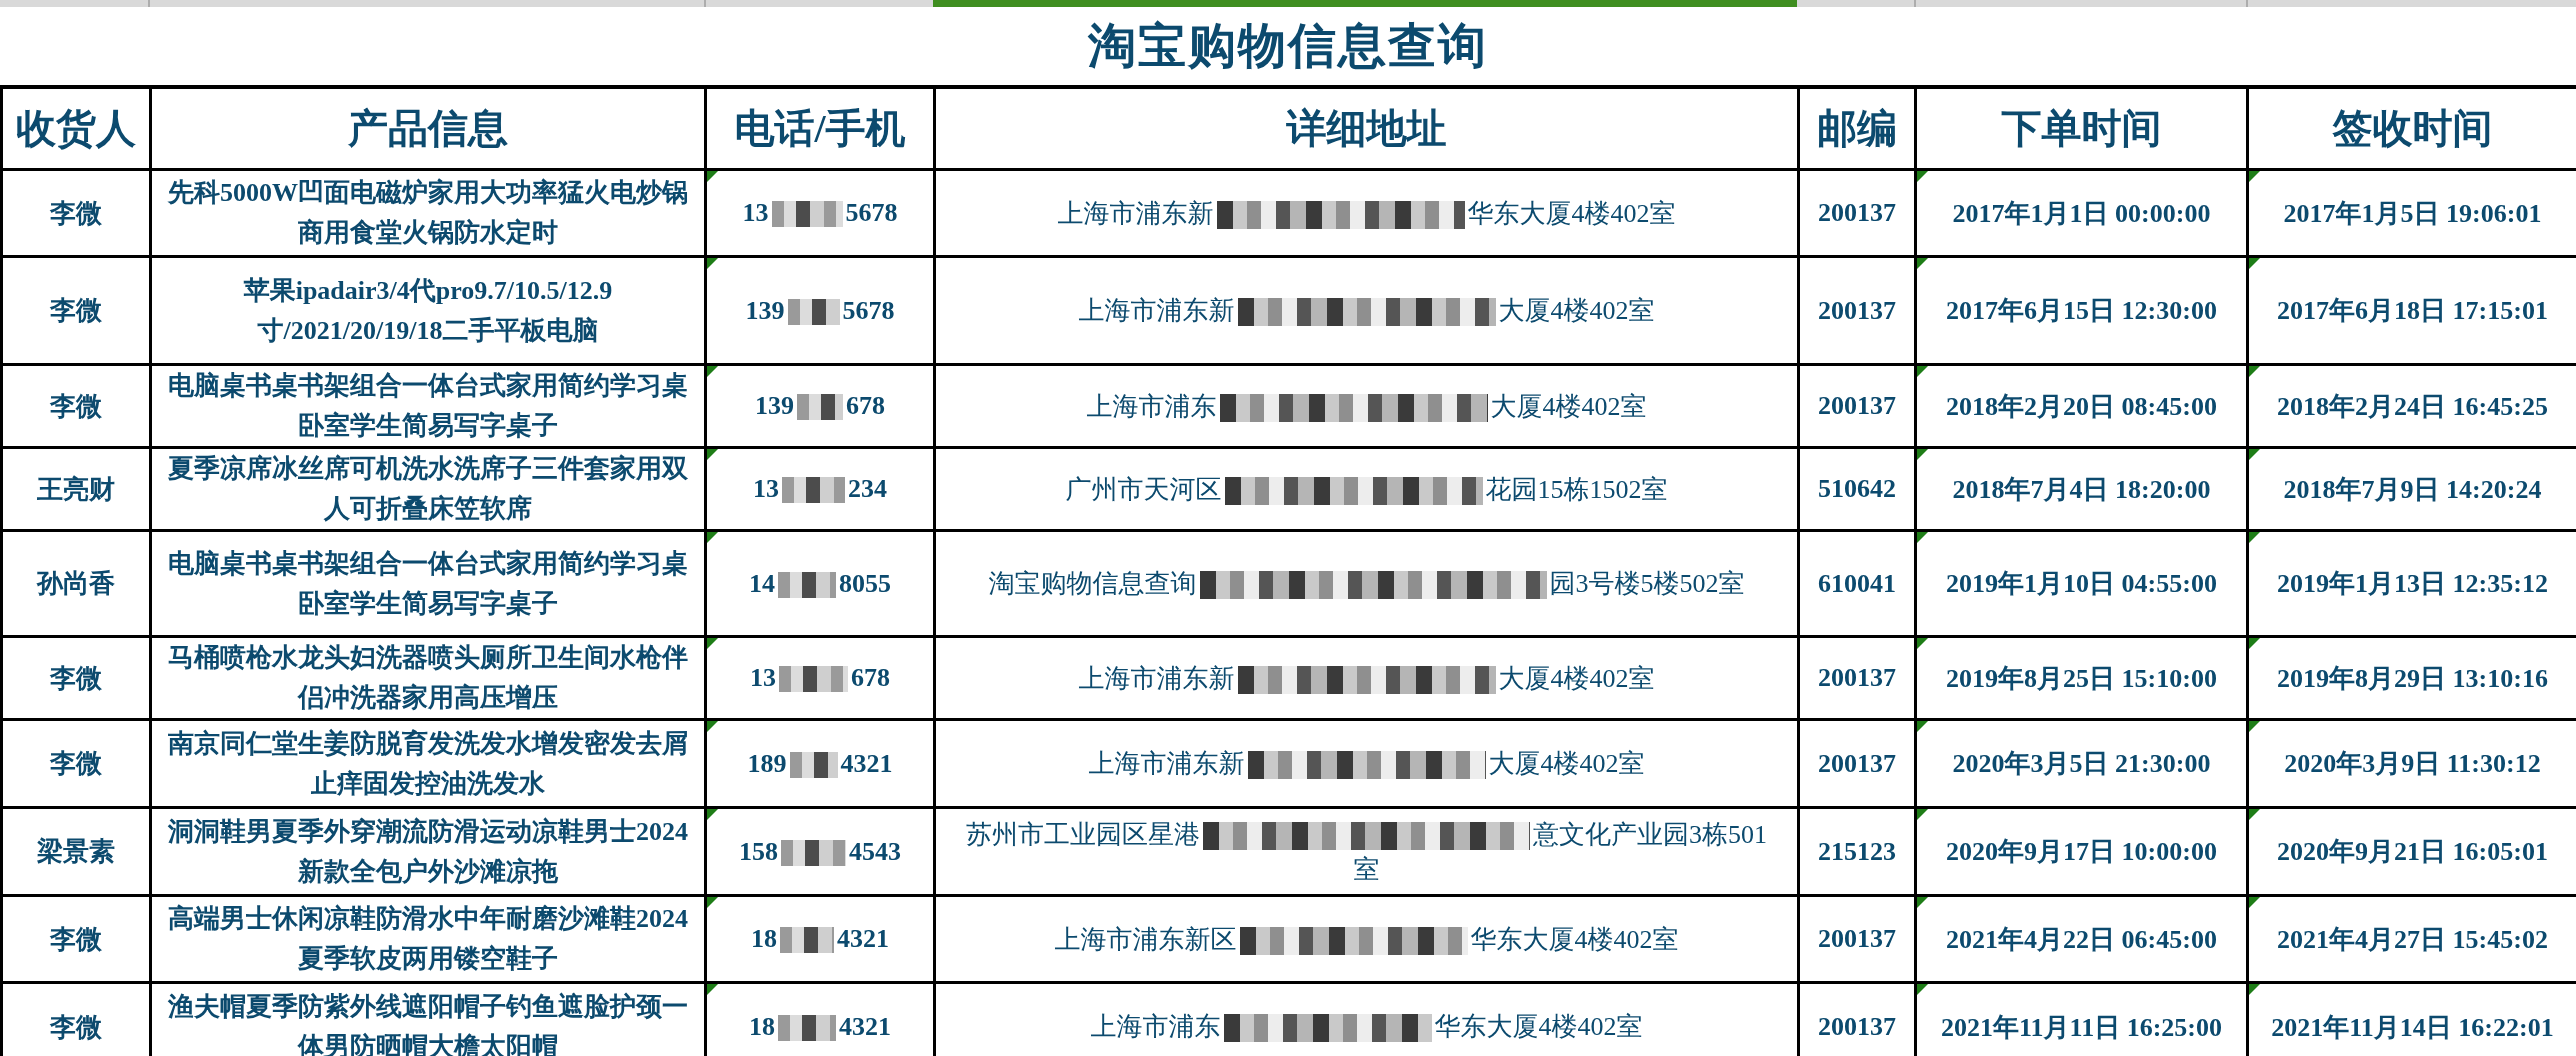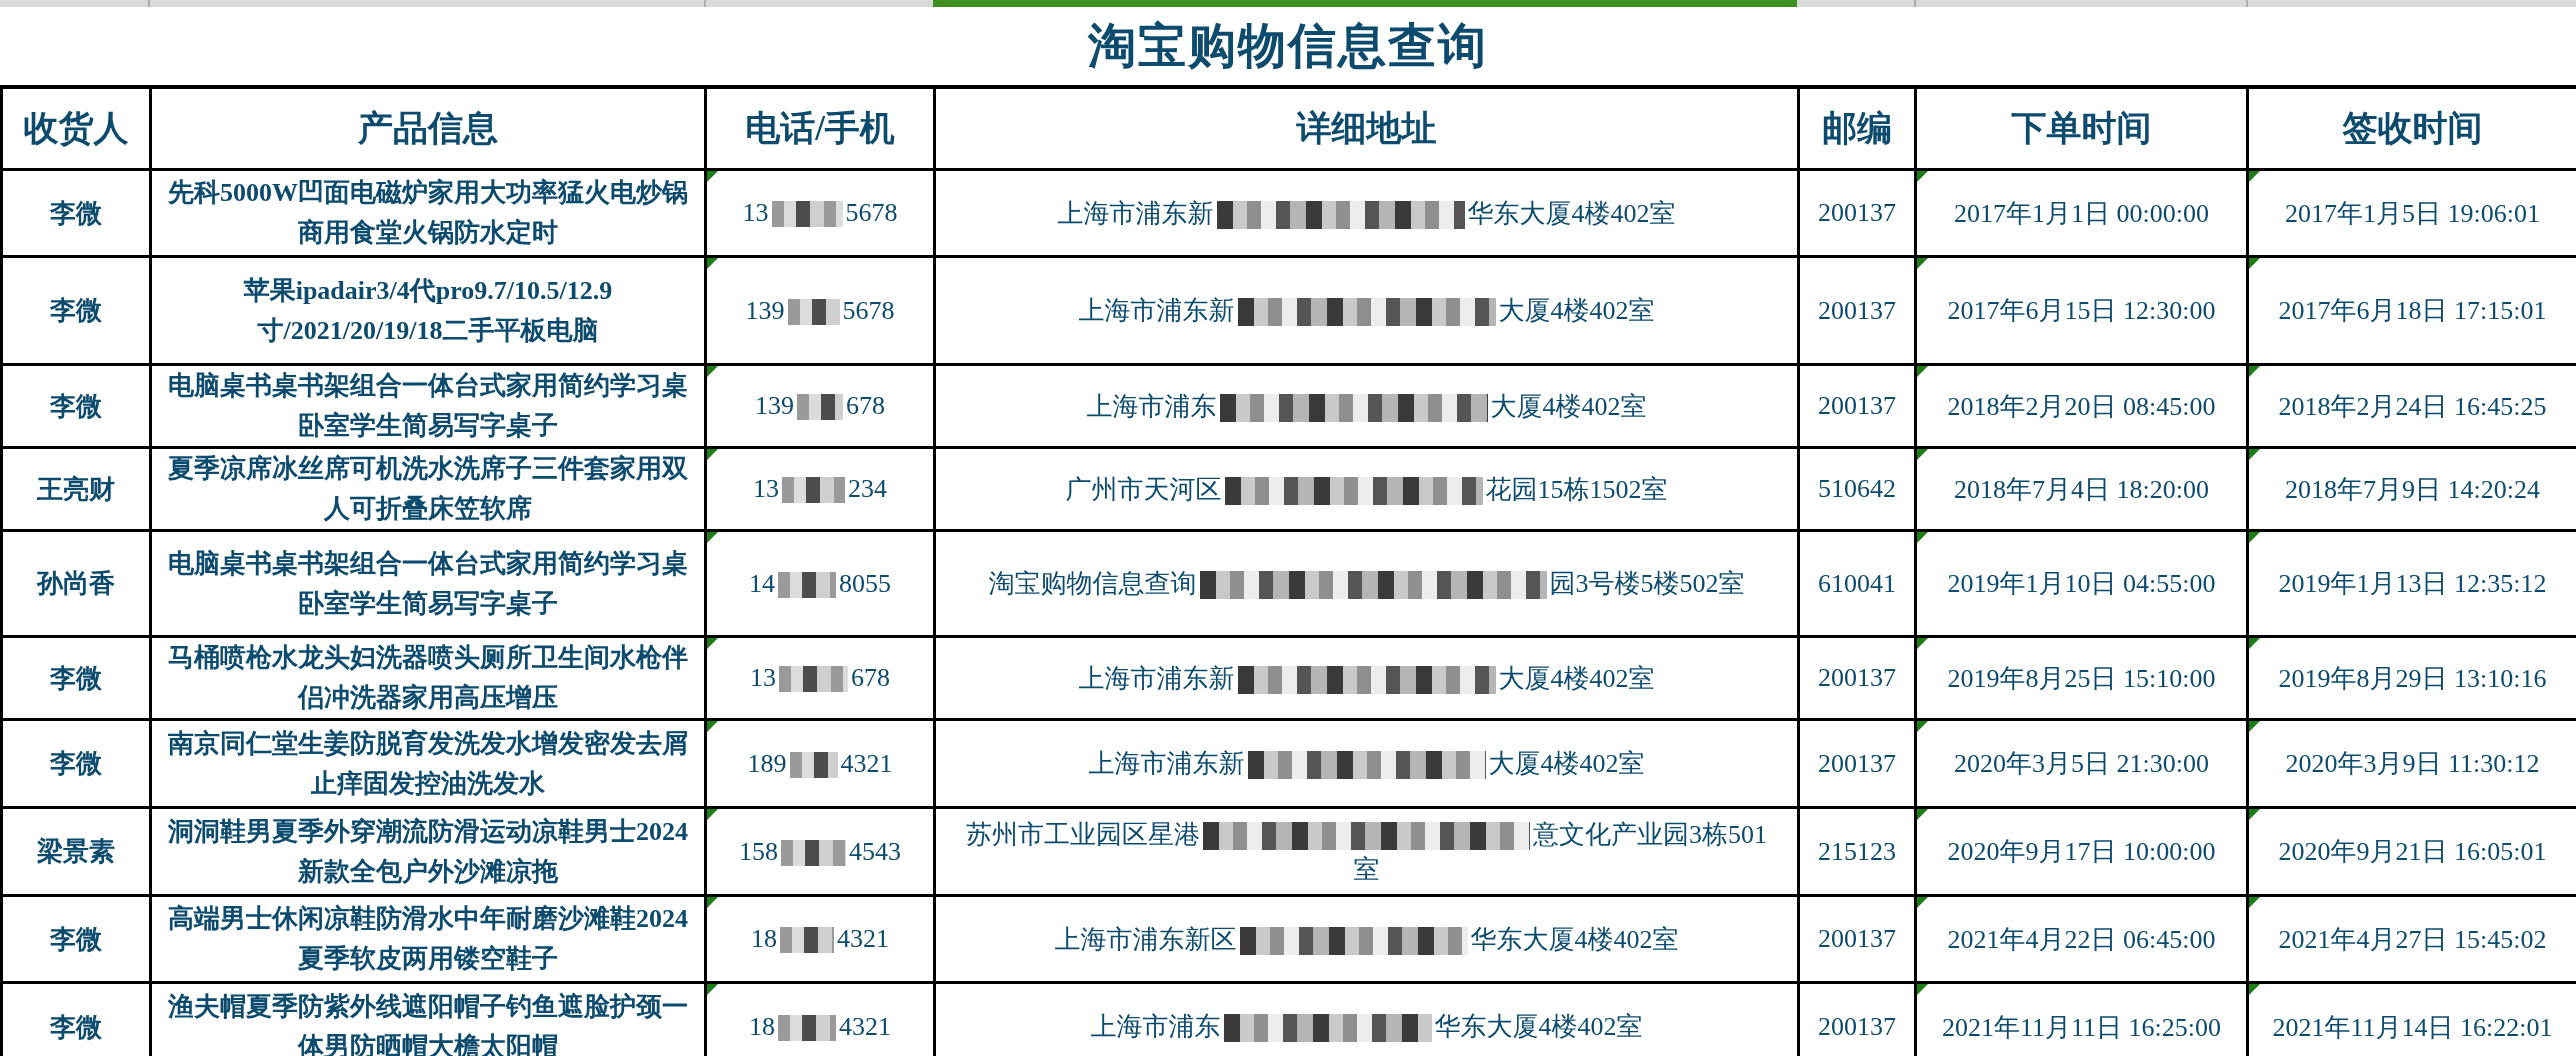--- a/index.html
+++ b/index.html
@@ -10,26 +10,26 @@
   
   #colstrip{position:absolute;left:0;top:0;width:2576px;height:7px;background:#d9d9d9;}
   #colstrip .tick{position:absolute;top:0;width:2px;height:7px;background:#adadad;}
   #colstrip .selcol{position:absolute;top:0;left:933px;width:864px;height:7px;background:#3f8e20;}
   
   #titlebar{position:absolute;left:0;top:7px;width:2576px;height:78px;display:flex;align-items:center;justify-content:center;}
   #titlebar .t{font-size:48px;font-weight:bold;letter-spacing:2px;}
   
   table{position:absolute;left:0;top:85px;width:2576px;border-collapse:collapse;table-layout:fixed;}
   th,td{border:3px solid #000;text-align:center;vertical-align:middle;overflow:hidden;position:relative;background:#fff;}
-  thead th{border-top:4px solid #000;font-size:35px;font-weight:bold;height:77px;}
+  thead th{border-top:4px solid #000;font-size:40px;font-weight:bold;height:77px;}
   td{font-size:26px;}
   td.c-name,td.c-prod{font-weight:bold;}
   td.c-prod{padding:0 10px;line-height:40px;}
   td.c-addr{padding:0 20px;}
-  td.c-phone,td.c-zip,td.c-order,td.c-sign{font-weight:normal;}
+  td.c-phone,td.c-zip,td.c-order,td.c-sign{font-weight:bold;}
   
   .tri{position:absolute;top:0;left:0;width:0;height:0;
        border-top:11px solid #1e7d17;border-right:11px solid transparent;}
   
   .rb{display:inline-block;height:28px;vertical-align:-7px;margin:0 3px;
       background:repeating-linear-gradient(90deg,#3a3a3a 0 16px,#c9c9c9 16px 30px,#8f8f8f 30px 44px,#ededed 44px 59px,#555 59px 73px,#b5b5b5 73px 89px);}
   .rb.ph{height:26px;vertical-align:-6px;
       background:repeating-linear-gradient(90deg,#9a9a9a 0 12px,#dcdcdc 12px 24px,#4c4c4c 24px 38px,#cfcfcf 38px 52px);}
   
   td.sel-top{border-top:6px solid #3f8e20;}

